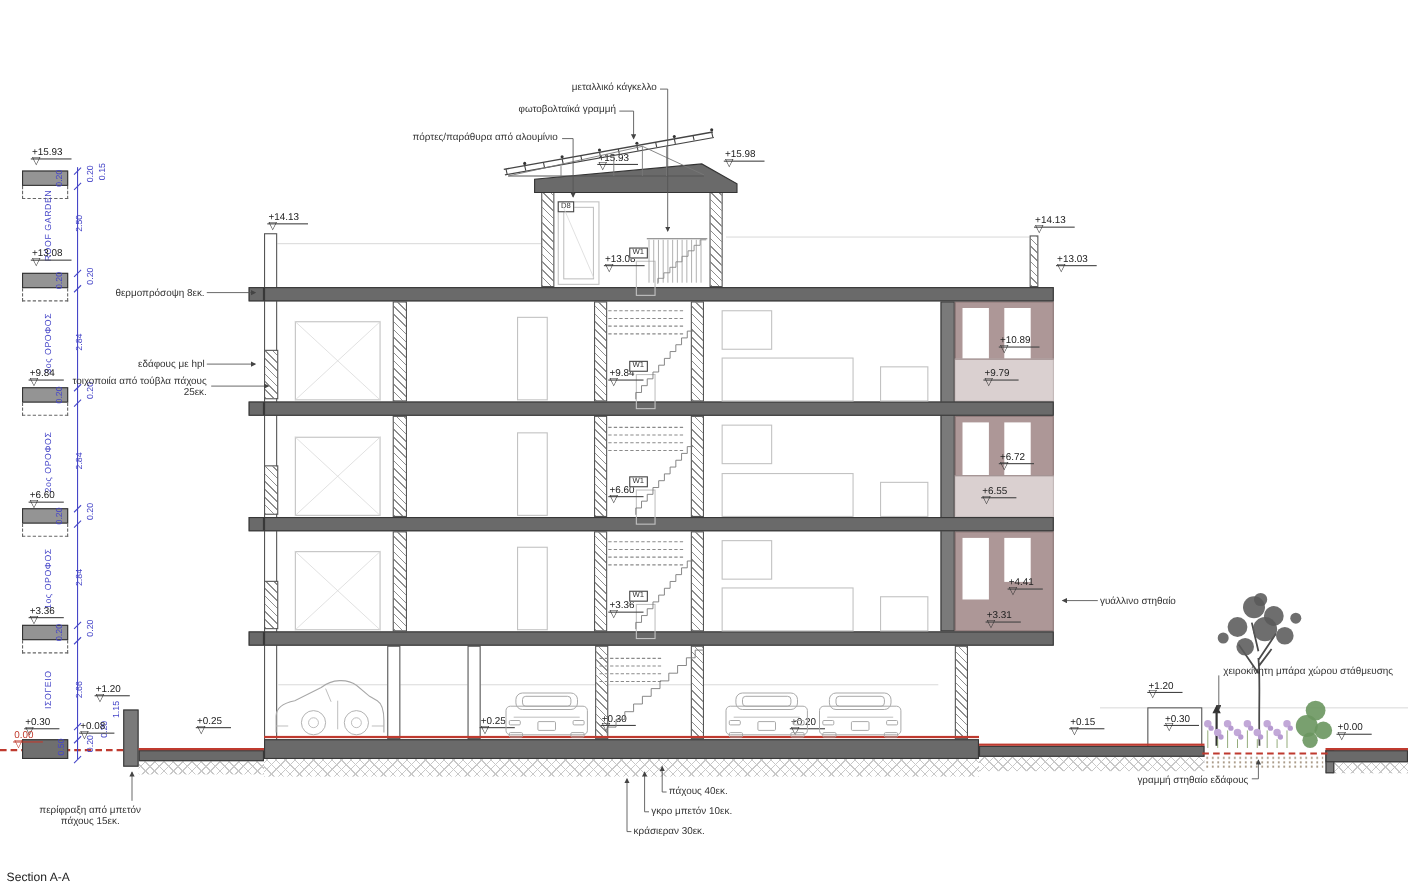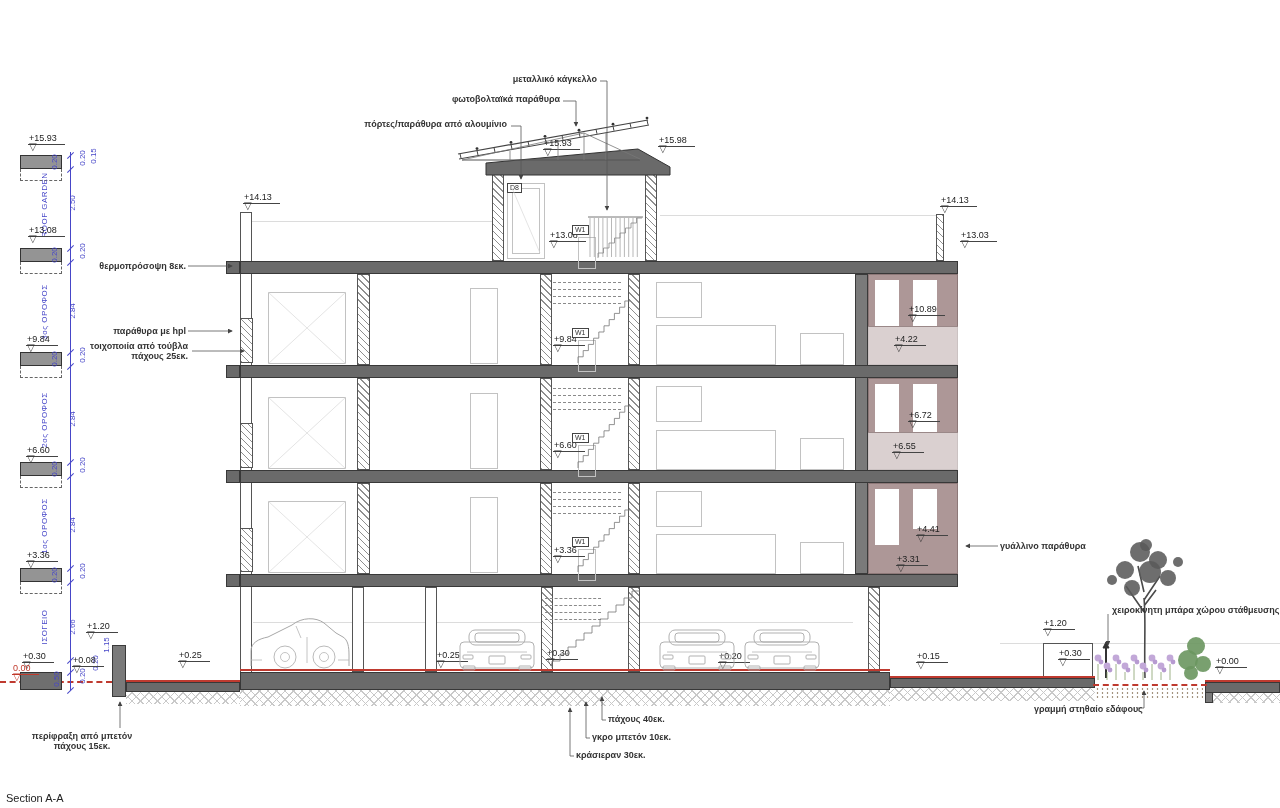--- a/index.html
+++ b/index.html
@@ -18,21 +18,21 @@
   .slot{background:#fff;}
   .lite{border:1px solid #c2c2c2;}
   .xh{background:repeating-linear-gradient(45deg,#c9c9c9 0 1px,transparent 1px 6px),
                repeating-linear-gradient(-45deg,#c9c9c9 0 1px,transparent 1px 6px);}
   .soil{background:radial-gradient(#a3937f 1px,transparent 1.2px);background-size:5px 4px;}
   .guide{background:#dcdcdc;}
   .redl{background:#bf3a2f;}
   .redd{border-top:2px dashed #bf3a2f;}
   .blv{background:#4646c8;}
   .dashrow{border-top:1px dashed #8a8a8a;}
-  .ann{position:absolute;font-size:9px;line-height:10px;color:#333;white-space:nowrap;font-weight:bold;}
+  .ann{position:absolute;font-size:9px;line-height:10px;color:#333;white-space:nowrap;}
   .ann.r{text-align:right;white-space:normal;}
   .lvl{position:absolute;font-size:9px;line-height:9px;color:#222;}
   .lvl .t{border-bottom:1px solid #444;padding:0 8px 1px 1px;display:inline-block;}
   .lvl .tri{position:absolute;left:1px;top:8px;font-size:10px;line-height:10px;color:#333;}
   .lvl.red, .lvl.red .tri{color:#c0392b;}
   .lvl.red .t{border-bottom-color:#c0392b;}
   .dim{position:absolute;font-size:8px;color:#4646c8;white-space:nowrap;}
   .vt{transform:translate(-50%,-50%) rotate(-90deg);}
   .fl{position:absolute;font-size:8px;color:#4646c8;letter-spacing:.5px;white-space:nowrap;
       transform:translate(-50%,-50%) rotate(-90deg);}
@@ -207,30 +207,30 @@
       <div class="lvl" style="left: 543px; top: 139px;"><span class="t">+15.93</span><span class="tri">▽</span></div>
       <div class="lvl" style="left: 658px; top: 136px;"><span class="t">+15.98</span><span class="tri">▽</span></div>
       <div class="lvl" style="left: 243px; top: 193px;"><span class="t">+14.13</span><span class="tri">▽</span></div>
       <div class="lvl" style="left: 940px; top: 196px;"><span class="t">+14.13</span><span class="tri">▽</span></div>
       <div class="lvl" style="left: 960px; top: 231px;"><span class="t">+13.03</span><span class="tri">▽</span></div>
       <div class="lvl" style="left: 549px; top: 231px;"><span class="t">+13.08</span><span class="tri">▽</span></div>
       <div class="lvl" style="left: 553px; top: 335px;"><span class="t">+9.84</span><span class="tri">▽</span></div>
       <div class="lvl" style="left: 553px; top: 441px;"><span class="t">+6.60</span><span class="tri">▽</span></div>
       <div class="lvl" style="left: 553px; top: 546px;"><span class="t">+3.36</span><span class="tri">▽</span></div>
       <div class="lvl" style="left: 908px; top: 305px;"><span class="t">+10.89</span><span class="tri">▽</span></div>
-      <div class="lvl" style="left: 894px; top: 335px;"><span class="t">+4.22</span><span class="tri">▽</span></div>
+      <div class="lvl" style="left: 894px; top: 335px;"><span class="t">+9.79</span><span class="tri">▽</span></div>
       <div class="lvl" style="left: 908px; top: 411px;"><span class="t">+6.72</span><span class="tri">▽</span></div>
       <div class="lvl" style="left: 892px; top: 442px;"><span class="t">+6.55</span><span class="tri">▽</span></div>
       <div class="lvl" style="left: 916px; top: 525px;"><span class="t">+4.41</span><span class="tri">▽</span></div>
       <div class="lvl" style="left: 896px; top: 555px;"><span class="t">+3.31</span><span class="tri">▽</span></div>
       <div class="lvl" style="left: 178px; top: 651px;"><span class="t">+0.25</span><span class="tri">▽</span></div>
       <div class="lvl" style="left: 436px; top: 651px;"><span class="t">+0.25</span><span class="tri">▽</span></div>
       <div class="lvl" style="left: 546px; top: 649px;"><span class="t">+0.30</span><span class="tri">▽</span></div>
       <div class="lvl" style="left: 718px; top: 652px;"><span class="t">+0.20</span><span class="tri">▽</span></div>
-      <div class="lvl" style="left: 916px; top: 652px;"><span class="t">+0.15</span><span class="tri">▽</span></div>
+      <div class="lvl" style="left: 972px; top: 652px;"><span class="t">+0.15</span><span class="tri">▽</span></div>
       <div class="lvl" style="left: 86px; top: 622px;"><span class="t">+1.20</span><span class="tri">▽</span></div>
       <div class="lvl" style="left: 1043px; top: 619px;"><span class="t">+1.20</span><span class="tri">▽</span></div>
       <div class="lvl" style="left: 1058px; top: 649px;"><span class="t">+0.30</span><span class="tri">▽</span></div>
       <div class="lvl" style="left: 1215px; top: 657px;"><span class="t">+0.00</span><span class="tri">▽</span></div>
       <div class="wtag" style="left: 572px; top: 225px;">W1</div>
       <div class="wtag" style="left: 572px; top: 328px;">W1</div>
       <div class="wtag" style="left: 572px; top: 433px;">W1</div>
       <div class="wtag" style="left: 572px; top: 537px;">W1</div>
       <div class="wtag" style="left: 507px; top: 183px;">D8</div>
     </div>
@@ -370,28 +370,28 @@
       <path d="M1170,664 V680" stroke="#86a06a" stroke-width="0.8" fill="none"></path>
       <circle cx="1170" cy="658" r="3.4" fill="#c2a8d8"></circle>
       <circle cx="1173" cy="662" r="2.4" fill="#b79bd1"></circle>
       <circle cx="1188" cy="660" r="10" fill="rgba(106,150,95,.9)"></circle>
       <circle cx="1196" cy="646" r="9" fill="rgba(106,150,95,.9)"></circle>
       <circle cx="1203" cy="664" r="8" fill="rgba(106,150,95,.9)"></circle>
       <circle cx="1191" cy="673" r="7" fill="rgba(106,150,95,.9)"></circle>
     </svg>
 
   <div class="ann r" style="left:437px;top:74px;width:160px;">μεταλλικό κάγκελλο</div>
-  <div class="ann r" style="left:408px;top:94px;width:152px;">φωτοβολταϊκά παράθυρα</div>
+  <div class="ann r" style="left:408px;top:94px;width:152px;">φωτοβολταϊκά γραμμή</div>
   <div class="ann r" style="left:352px;top:119px;width:155px;">πόρτες/παράθυρα από αλουμίνιο</div>
 
   <div class="ann r" style="left:36px;top:261px;width:150px;">θερμοπρόσοψη 8εκ.</div>
-  <div class="ann r" style="left:36px;top:326px;width:150px;">παράθυρα με hpl</div>
+  <div class="ann r" style="left:36px;top:326px;width:150px;">εδάφους με hpl</div>
   <div class="ann r" style="left:60px;top:341px;width:128px;">τοιχοποιία από τούβλα πάχους 25εκ.</div>
 
-  <div class="ann" style="left:1000px;top:541px;">γυάλλινο παράθυρα</div>
+  <div class="ann" style="left:1000px;top:541px;">γυάλλινο στηθαίο</div>
 
   <div class="ann" style="left:608px;top:714px;">πάχους 40εκ.</div>
   <div class="ann" style="left:592px;top:732px;text-align:center;">γκρο μπετόν 10εκ.</div>
   <div class="ann" style="left:576px;top:750px;">κράσιεραν 30εκ.</div>
   <div class="ann r" style="left:28px;top:731px;width:108px;text-align:center;">περίφραξη από μπετόν πάχους 15εκ.</div>
   <div class="ann" style="left:1034px;top:704px;">γραμμή στηθαίο εδάφους</div>
   <div class="ann" style="left:1112px;top:605px;">χειροκίνητη μπάρα χώρου στάθμευσης</div>
 
   <div id="title">Section A-A</div>
 </div>

